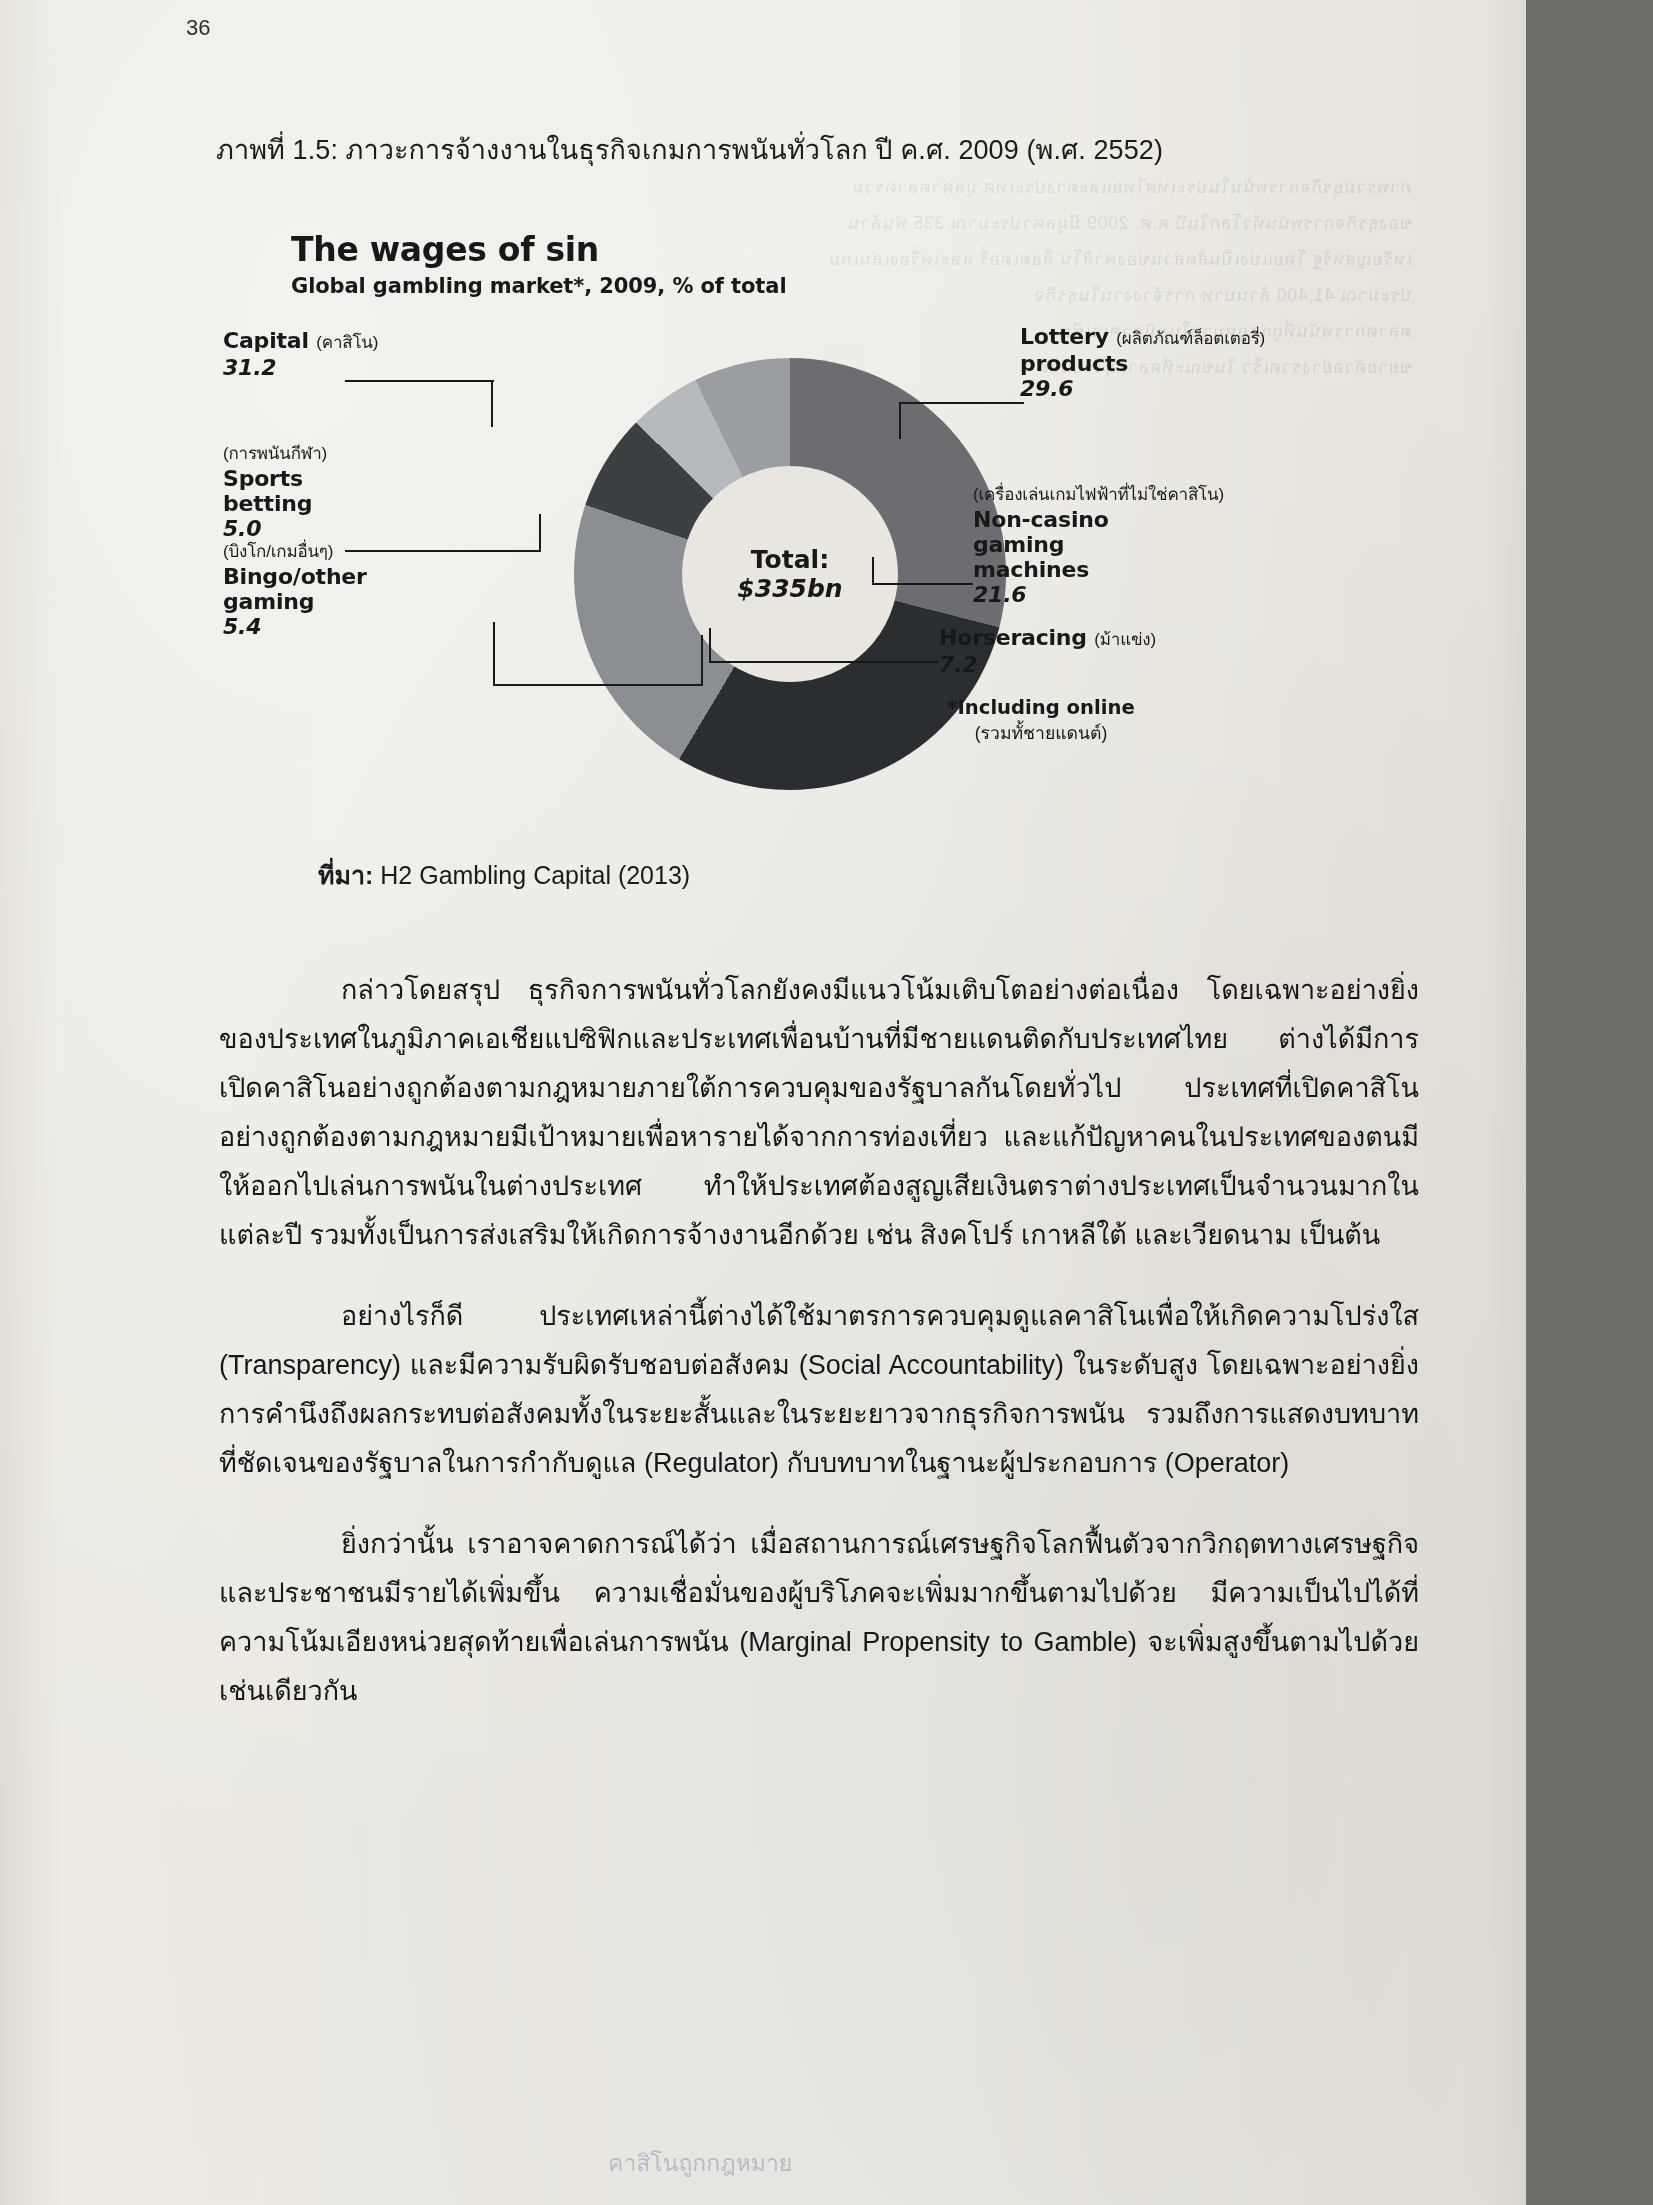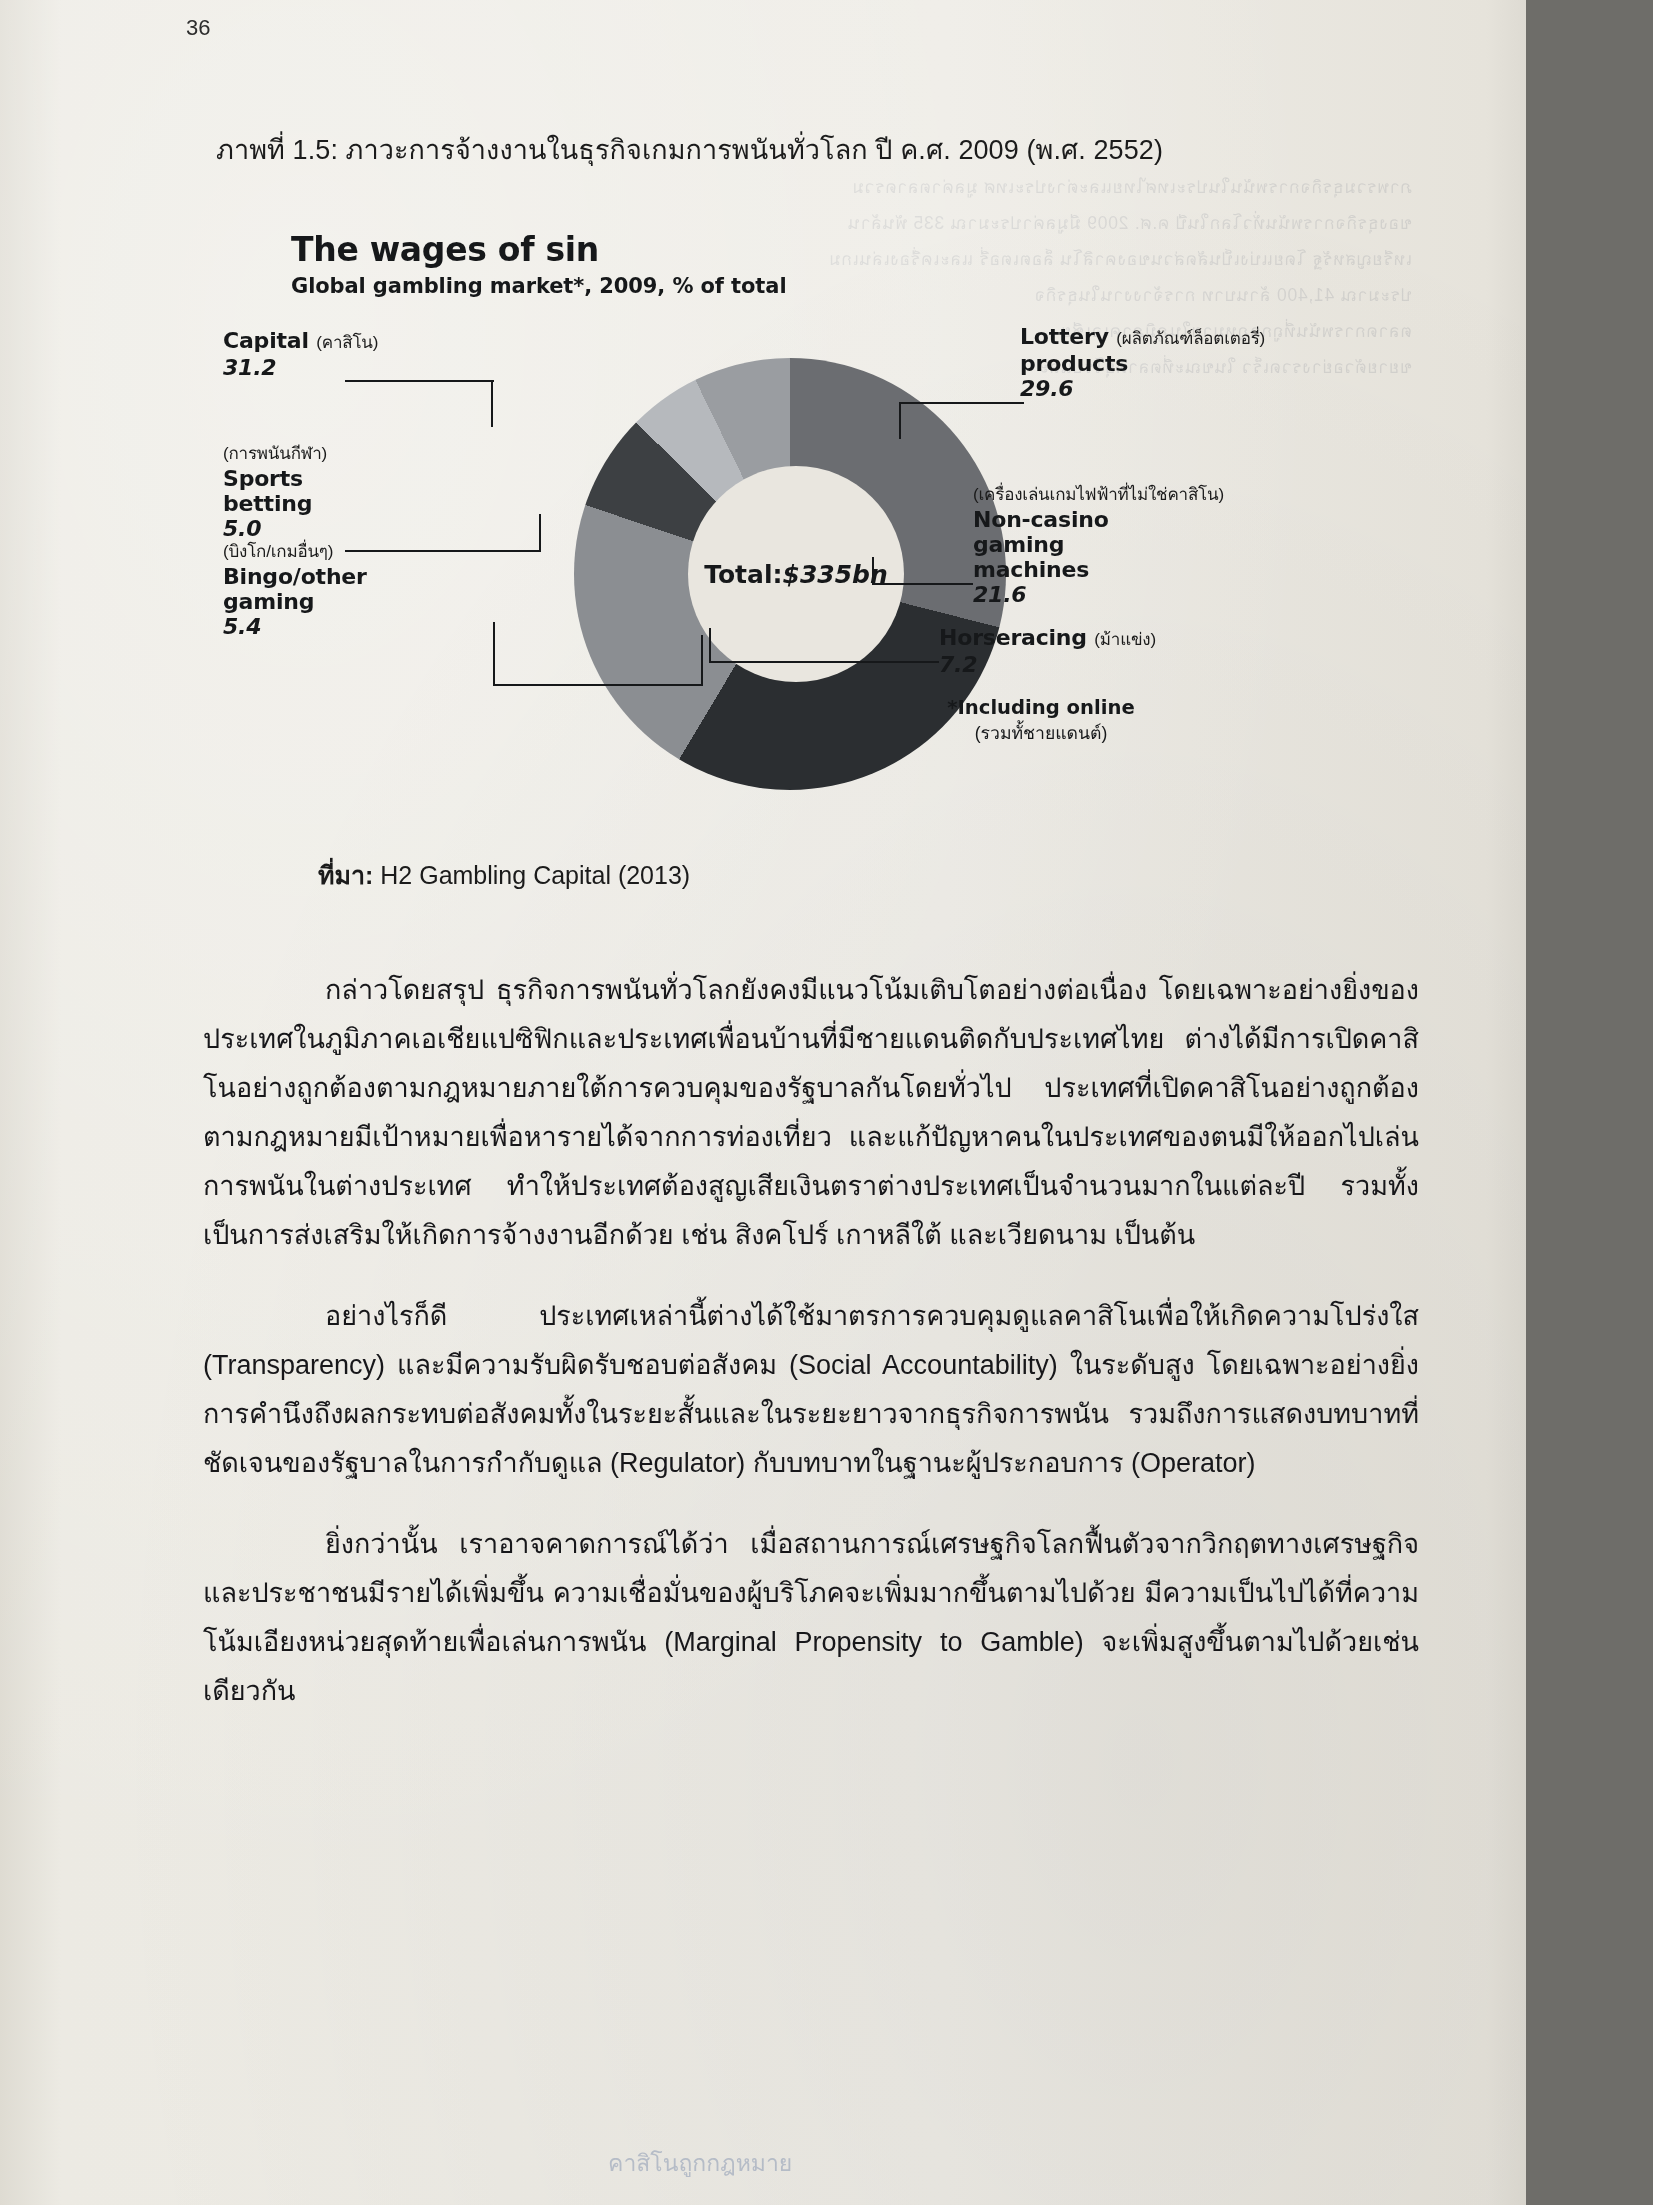--- a/index.html
+++ b/index.html
@@ -136,25 +136,26 @@
     width: 432px;
     height: 432px;
   }
   #donut {
     position: absolute;
     inset: 0;
     border-radius: 50%;
   }
   #donut-hole {
     position: absolute;
-    left: 114px; top: 108px;
+    left: 108px; top: 108px;
     width: 216px; height: 216px;
     border-radius: 50%;
     background: #e9e6df;
     display: flex;
+    flex-direction: column;
     align-items: center;
     justify-content: center;
   }
   #donut-hole .t1 {
     font-family: "DejaVu Sans", sans-serif;
     font-weight: bold;
     font-size: 25px;
     color: #16181a;
   }
   #donut-hole .t2 {
@@ -196,21 +197,21 @@
     position: absolute;
     left: 203px;
     top: 966px;
     width: 1216px;
     font-family: "Liberation Sans", sans-serif;
     font-size: 27px;
     line-height: 49px;
     color: #17171a;
   }
   #body-text p {
-    margin: 0 0 32px 0;
+    margin: 0 0 32px 16px;
     text-indent: 122px;
     text-align: justify;
   }
   #body-text p:last-child { margin-bottom: 0; }
 
   .bottom-ghost {
     position: absolute;
     left: 608px;
     top: 2145px;
     font-family: "Liberation Sans", sans-serif;

